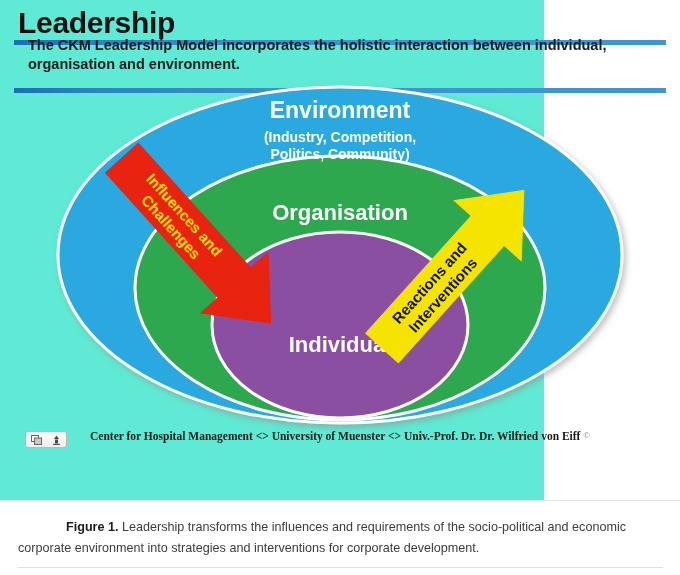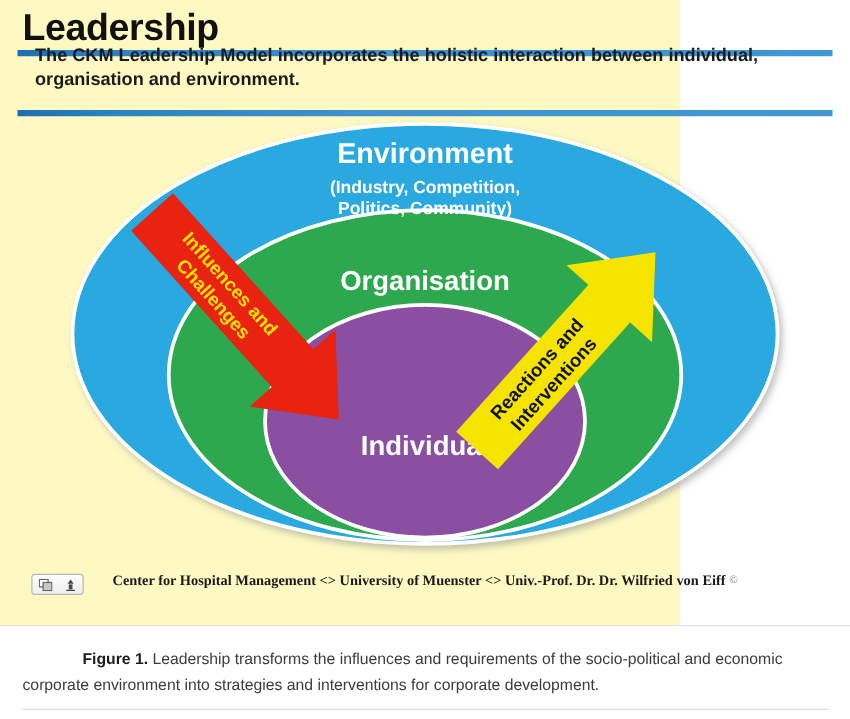--- a/index.html
+++ b/index.html
@@ -15,21 +15,21 @@
     overflow: hidden;
     position: relative;
   }
 
   
   #slide {
     position: absolute;
     left: 0; top: 0;
     width: 544px;
     height: 500px;
-    background: #fef9c3;
+    background: #5eead4;
   }
 
   .slide-title {
     position: absolute;
     left: 18px;
     top: 6px;
     font-size: 30px;
     font-weight: bold;
     letter-spacing: -0.3px;
     color: #111111;
@@ -55,21 +55,21 @@
     font-size: 14.5px;
     font-weight: bold;
     line-height: 19px;
     color: #1b1b1b;
   }
 
   
   #diagram {
     position: absolute;
     left: 0;
-    top: 92px;
+    top: 80px;
     width: 680px;
     height: 360px;
   }
   #diagram svg {
     display: block;
     width: 680px;
     height: 360px;
   }
 
   .lbl {
@@ -92,21 +92,21 @@
     font-family: "Liberation Sans", sans-serif;
     fill: #111111;
     font-weight: bold;
     font-size: 15px;
   }
 
   
   .slide-footer {
     position: absolute;
     left: 0;
-    top: 456px;
+    top: 428px;
     width: 680px;
     height: 26px;
   }
   .mini-toolbar {
     position: absolute;
     left: 25px;
     top: 3px;
     width: 42px;
     height: 17px;
     border: 1px solid #b9b9b9;

